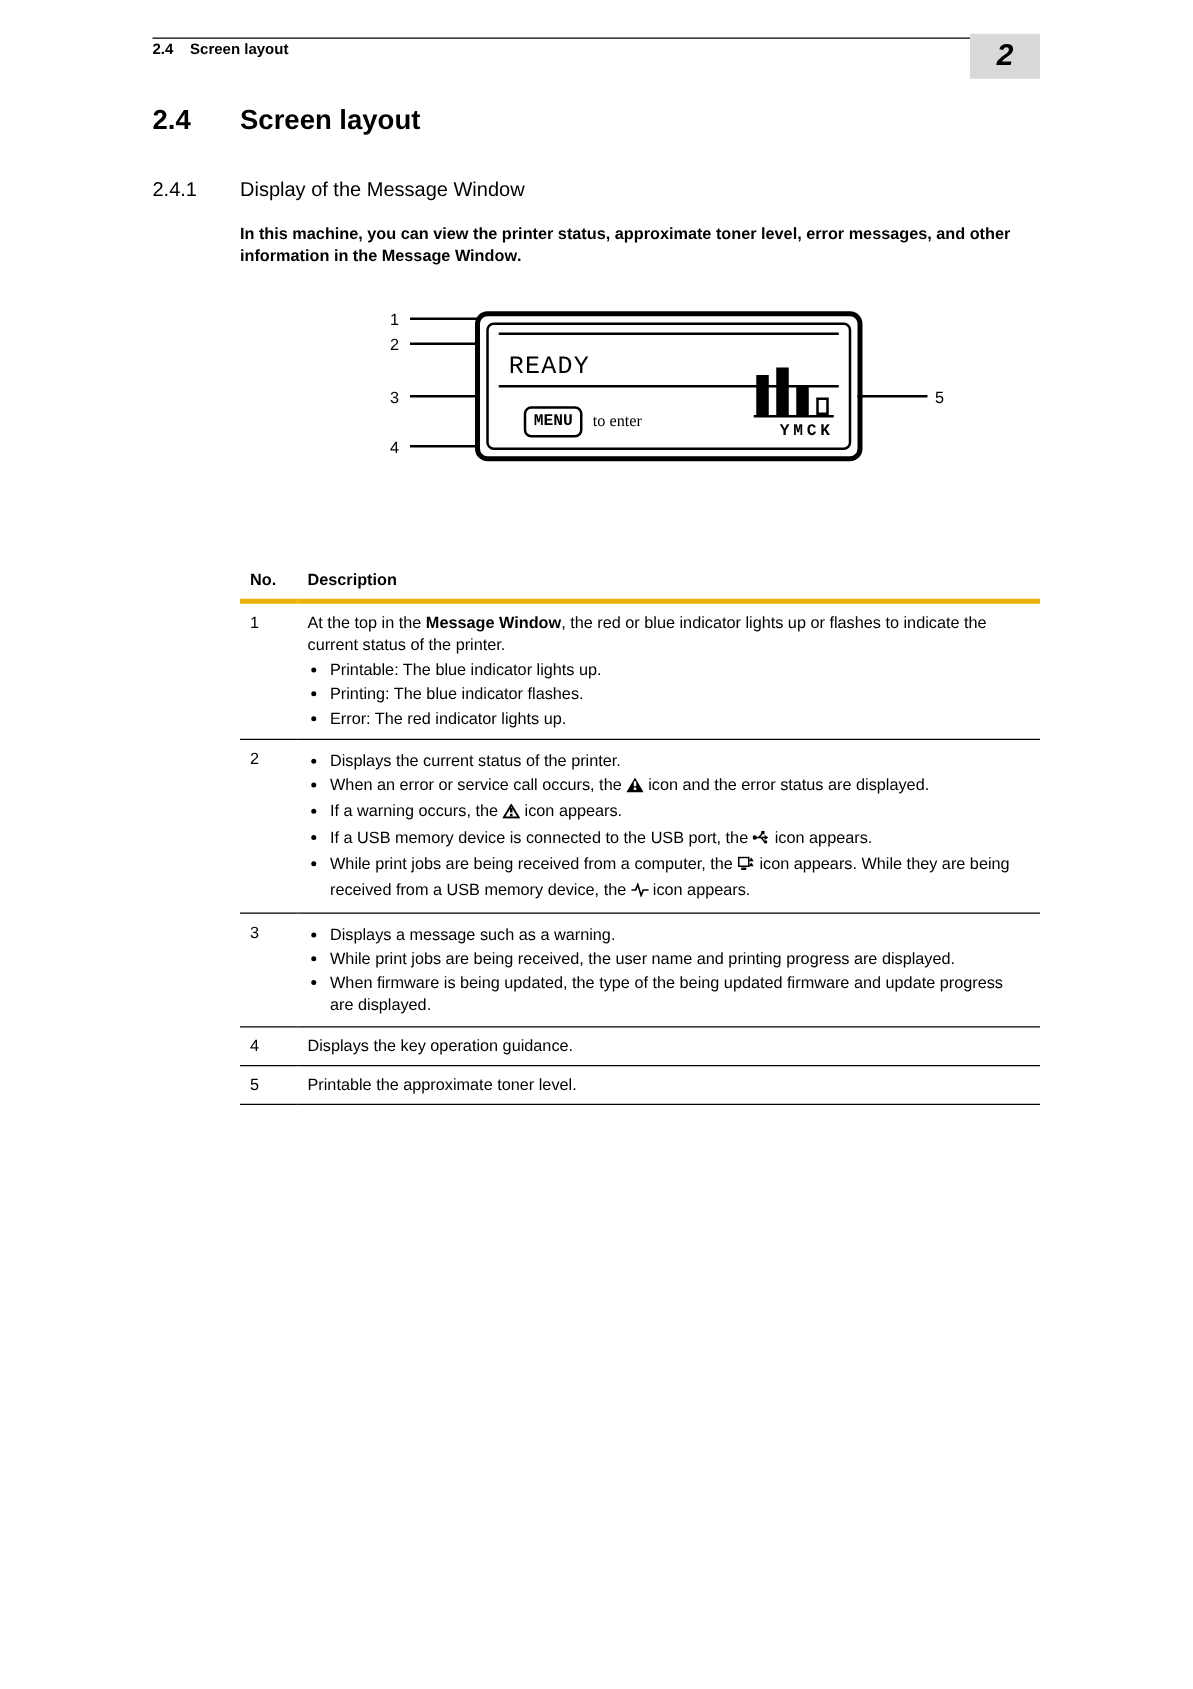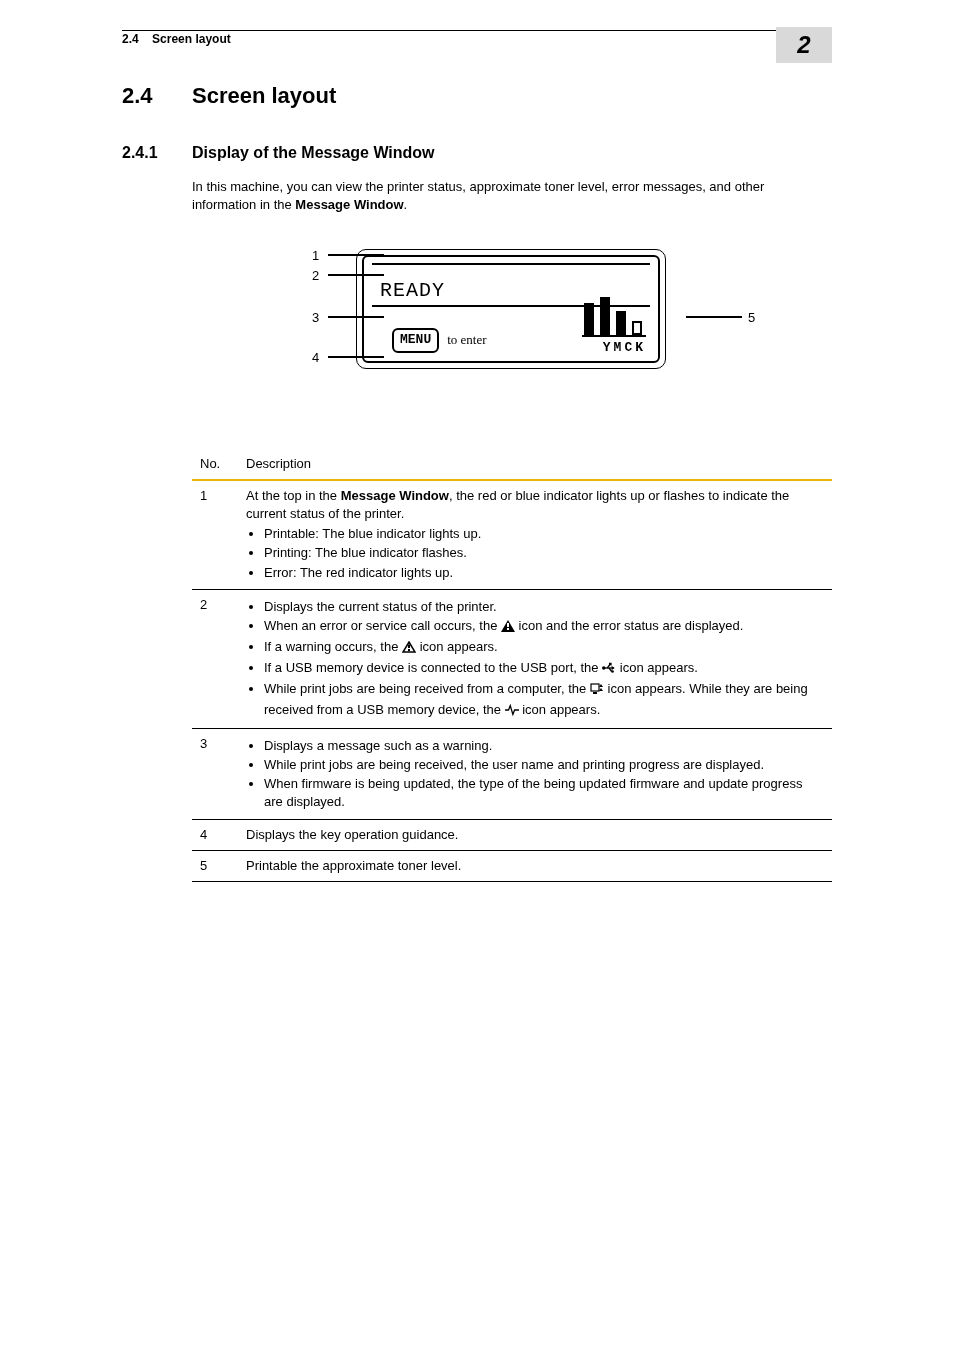--- a/index.html
+++ b/index.html
@@ -47,44 +47,44 @@
     margin-top: 2px;
   }
   h1.section-heading {
     font-size: 22px;
     font-weight: bold;
     margin: 0 0 30px 0;
   }
   h1.section-heading .num { display: inline-block; width: 70px; }
   h2.subheading {
     font-size: 16px;
-    font-weight: bold;
+    font-weight: normal;
     margin: 0 0 14px 0;
   }
   h2.subheading .num { display: inline-block; width: 70px; }
   .body-indent {
     margin-left: 70px;
     margin-right: 0;
   }
-  .para { margin: 0 0 18px 0; }
+  .para { margin: 0 0 18px 0; font-weight: bold; }
 
   
   .diagram {
     margin: 24px auto 40px auto;
     width: 520px;
     position: relative;
     height: 170px;
   }
   .lcd {
     position: absolute;
-    left: 104px;
+    left: 128px;
     top: 10px;
     width: 310px;
     height: 120px;
-    border: 1px solid #000000;
+    border: 4px solid #000000;
     border-radius: 10px;
   }
   .lcd-inner {
     position: absolute;
     inset: 5px;
     border: 2px solid #000;
     border-radius: 6px;
   }
   .lcd-top {
     position: absolute;
@@ -147,23 +147,23 @@
     border-collapse: collapse;
     margin-bottom: 34px;
   }
   table.desc-table th, table.desc-table td {
     text-align: left;
     vertical-align: top;
     padding: 6px 8px;
     border-bottom: 1px solid #000;
   }
   table.desc-table th {
-    font-weight: normal;
+    font-weight: bold;
     font-size: 13px;
-    border-bottom: 2px solid #eab308;
+    border-bottom: 4px solid #eab308;
   }
   table.desc-table td.no { width: 46px; }
   .desc ul { margin: 2px 0 0 0; padding-left: 18px; }
   .desc ul li { margin: 0 0 1px 0; }
   .inline-icon {
     display: inline-block;
     vertical-align: -2px;
   }
 
   

